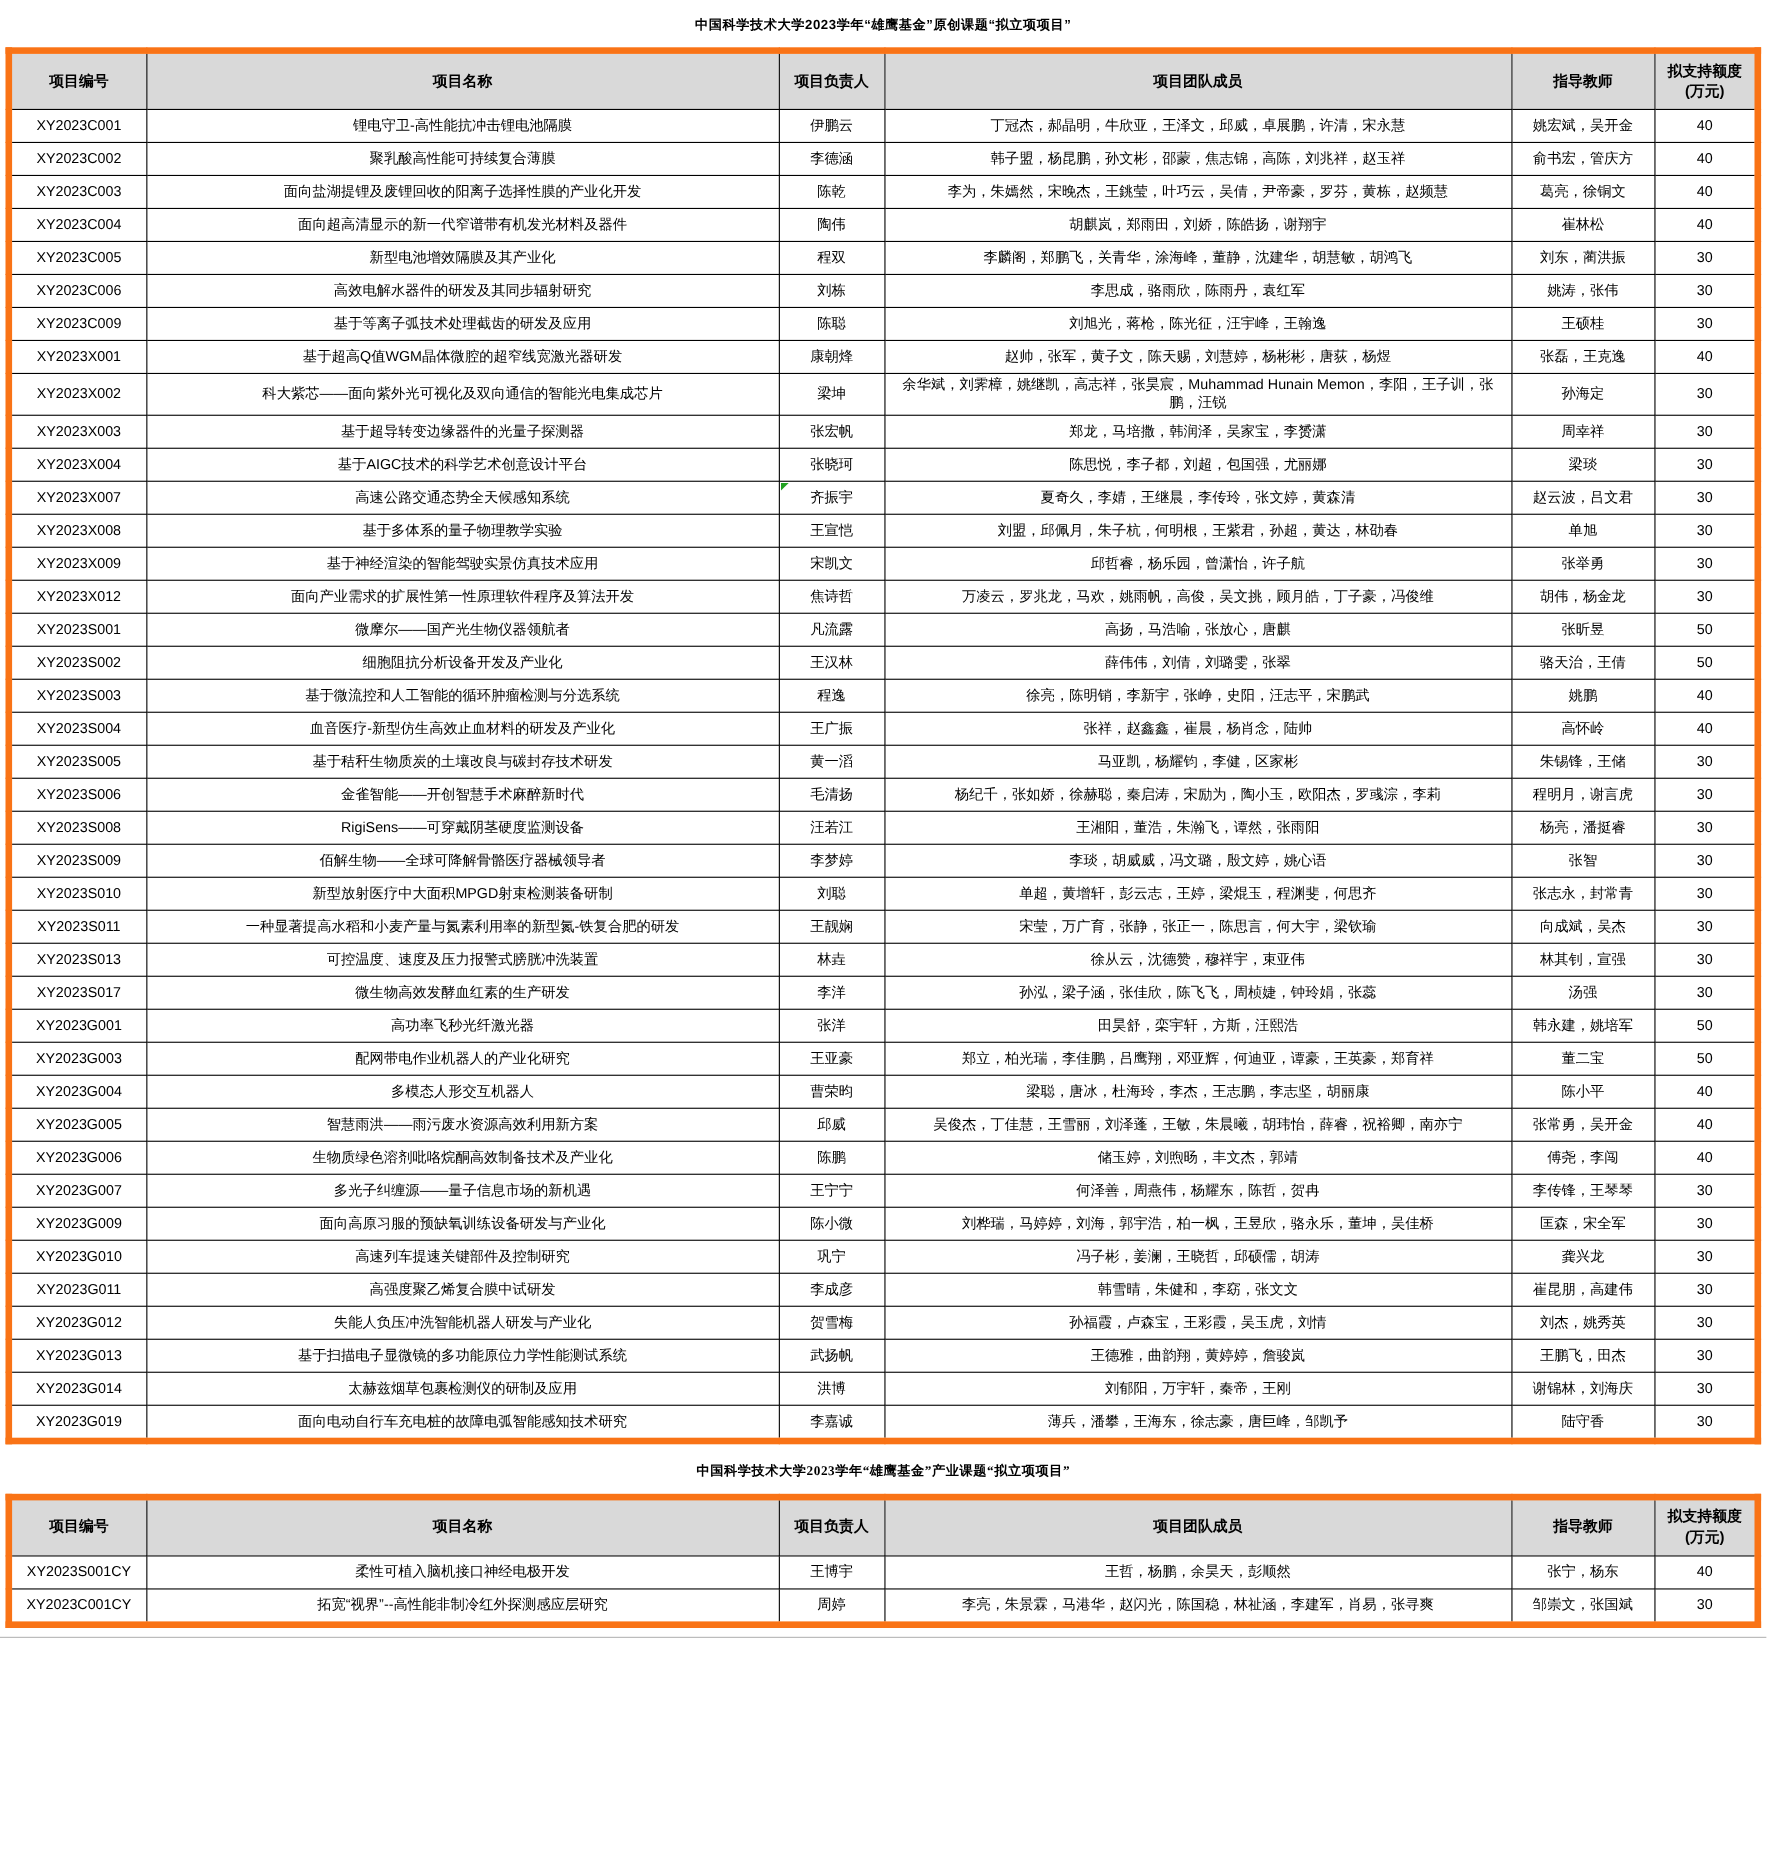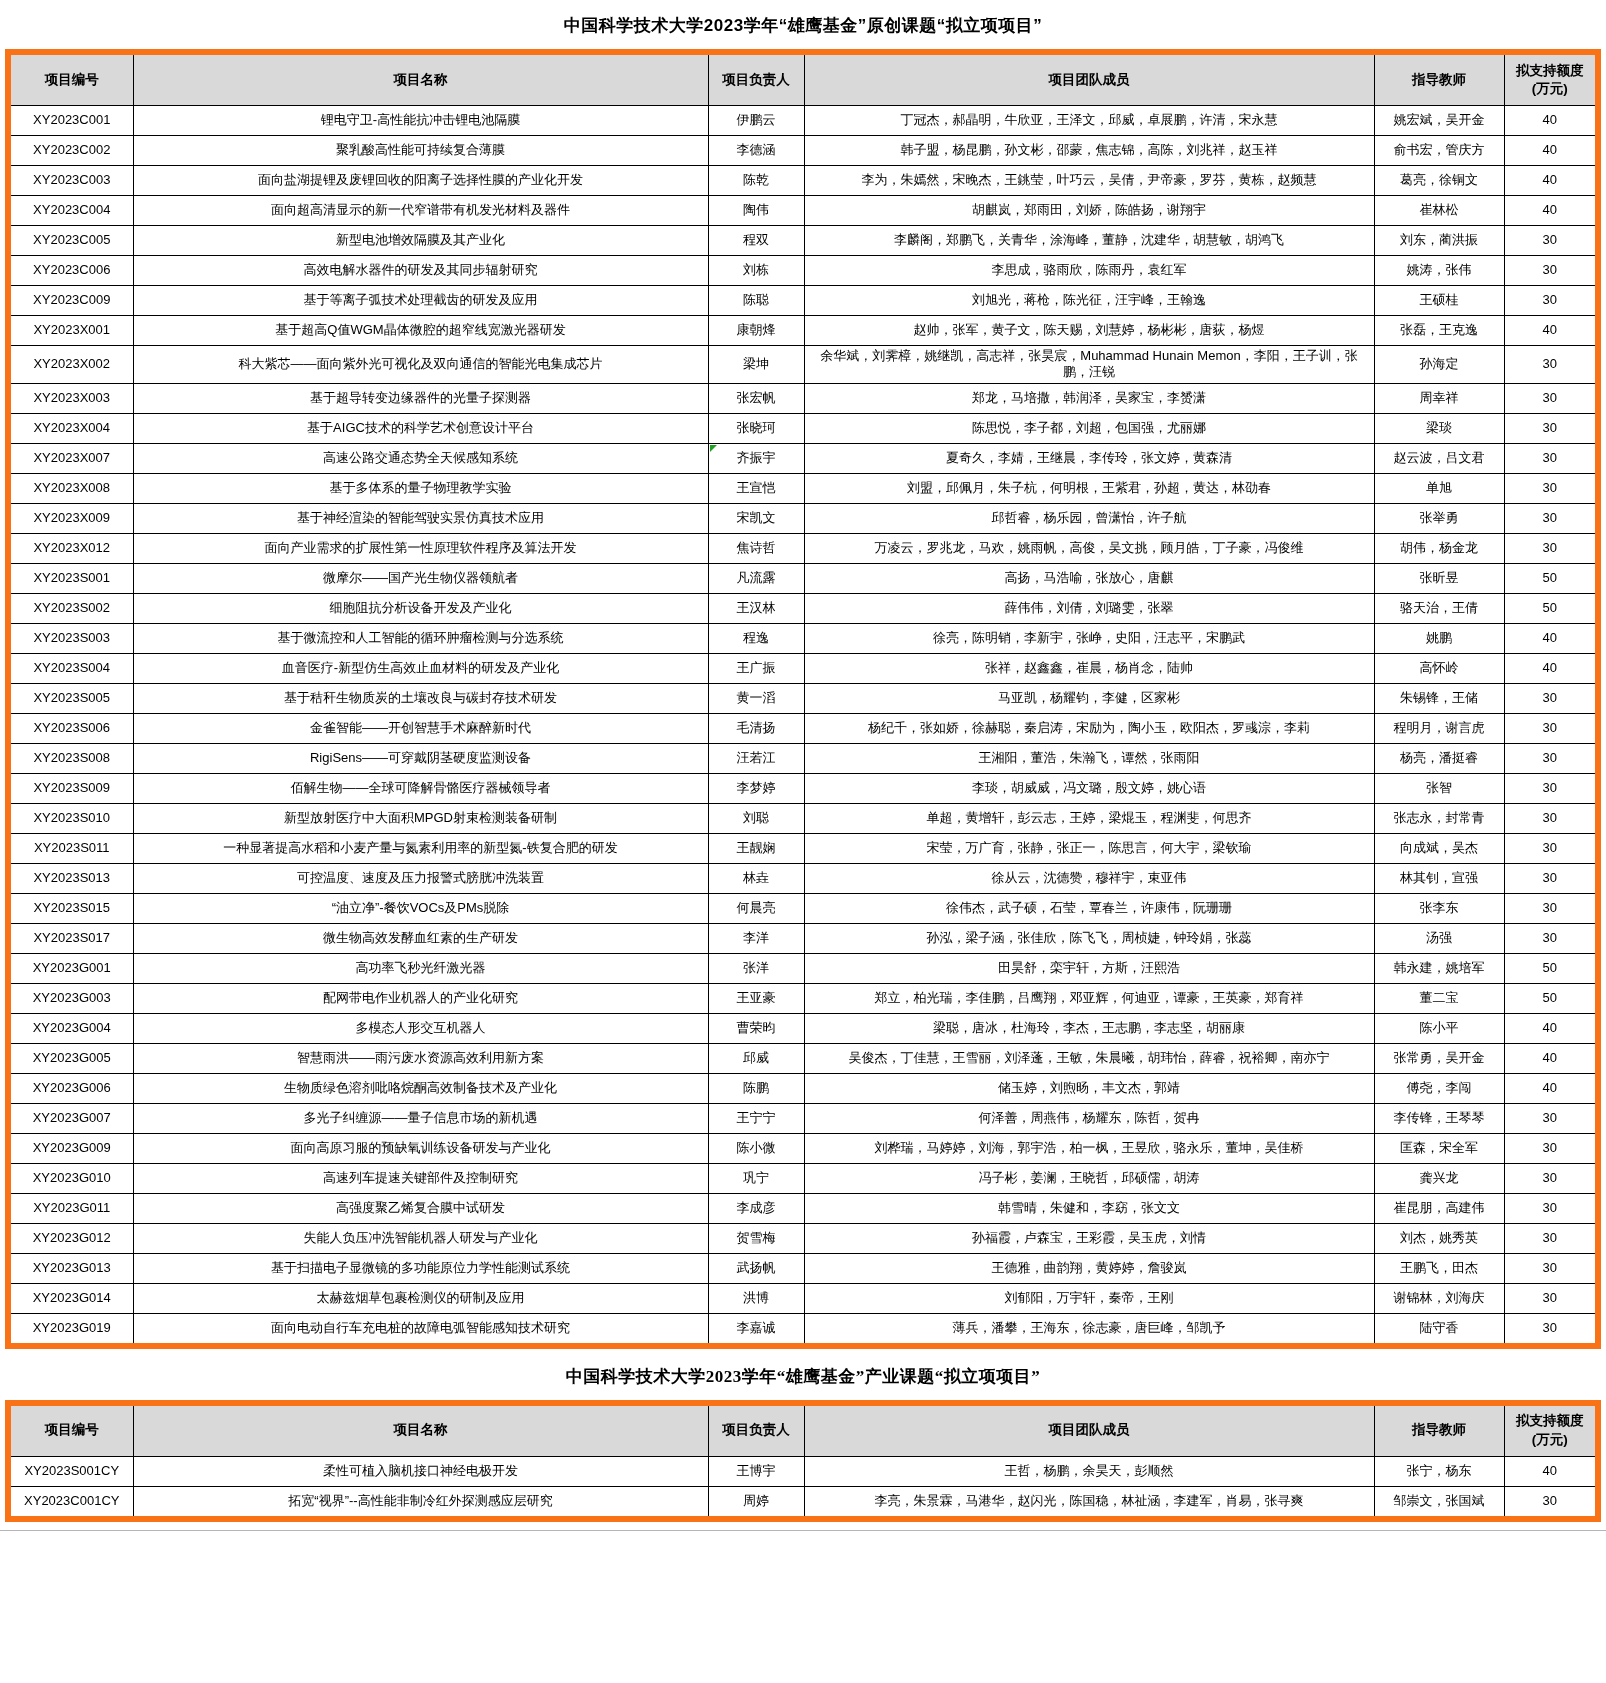--- a/index.html
+++ b/index.html
@@ -1,18 +1,18 @@
 <!DOCTYPE html>
 <html><head>
 <meta charset="utf-8">
 <style>
   html,body{margin:0;padding:0;background:#fff;color:#000;
     font-family:"Liberation Sans","DejaVu Sans",sans-serif;}
   .page{width:1606px;margin:0 auto;background:#fff;padding-bottom:10px;}
-  .doc-title{font-size:17px;font-weight:bold;text-align:center;
+  .doc-title{font-size:12px;font-weight:bold;text-align:center;
     padding:14px 0 12px 0;letter-spacing:.5px;}
   .doc-title.second{padding-top:16px;font-family:Liberation Serif, serif;}
   table.grid{border-collapse:collapse;table-layout:fixed;width:1590px;
     margin:0 auto;border:6px solid #f97316;}
   table.grid th, table.grid td{border:1px solid #000;text-align:center;
     vertical-align:middle;padding:2px 5px;overflow:hidden;}
   table.grid th{background:#d9d9d9;font-weight:bold;font-size:13.5px;
     height:46px;white-space:pre-line;line-height:1.35;}
   table.grid td{font-size:13px;height:25px;line-height:1.25;}
   td.c-leader{position:relative;}
@@ -256,28 +256,20 @@
         </tr>
         <tr>
           <td class="c-code">XY2023S013</td>
           <td class="c-name">可控温度、速度及压力报警式膀胱冲洗装置</td>
           <td class="c-leader">林垚</td>
           <td class="c-members">徐从云，沈德赞，穆祥宇，束亚伟</td>
           <td class="c-advisors">林其钊，宣强</td>
           <td class="c-amount">30</td>
         </tr>
         <tr>
-          <td class="c-code">XY2023S015</td>
-          <td class="c-name">“油立净”-餐饮VOCs及PMs脱除</td>
-          <td class="c-leader">何晨亮</td>
-          <td class="c-members">徐伟杰，武子硕，石莹，覃春兰，许康伟，阮珊珊</td>
-          <td class="c-advisors">张李东</td>
-          <td class="c-amount">30</td>
-        </tr>
-        <tr>
           <td class="c-code">XY2023S017</td>
           <td class="c-name">微生物高效发酵血红素的生产研发</td>
           <td class="c-leader">李洋</td>
           <td class="c-members">孙泓，梁子涵，张佳欣，陈飞飞，周桢婕，钟玲娟，张蕊</td>
           <td class="c-advisors">汤强</td>
           <td class="c-amount">30</td>
         </tr>
         <tr>
           <td class="c-code">XY2023G001</td>
           <td class="c-name">高功率飞秒光纤激光器</td>

